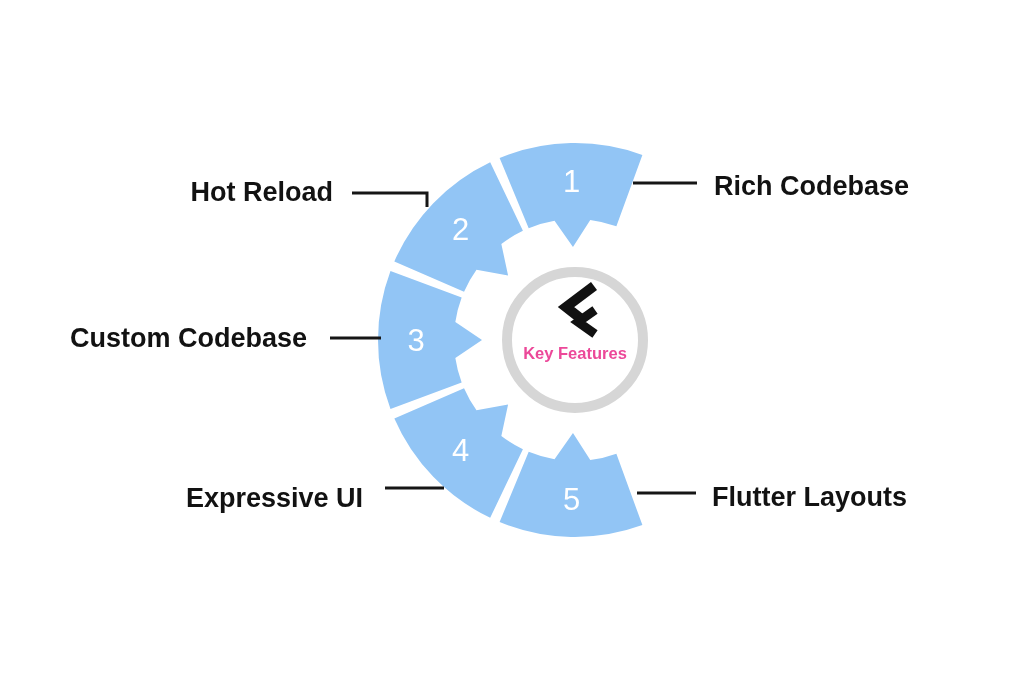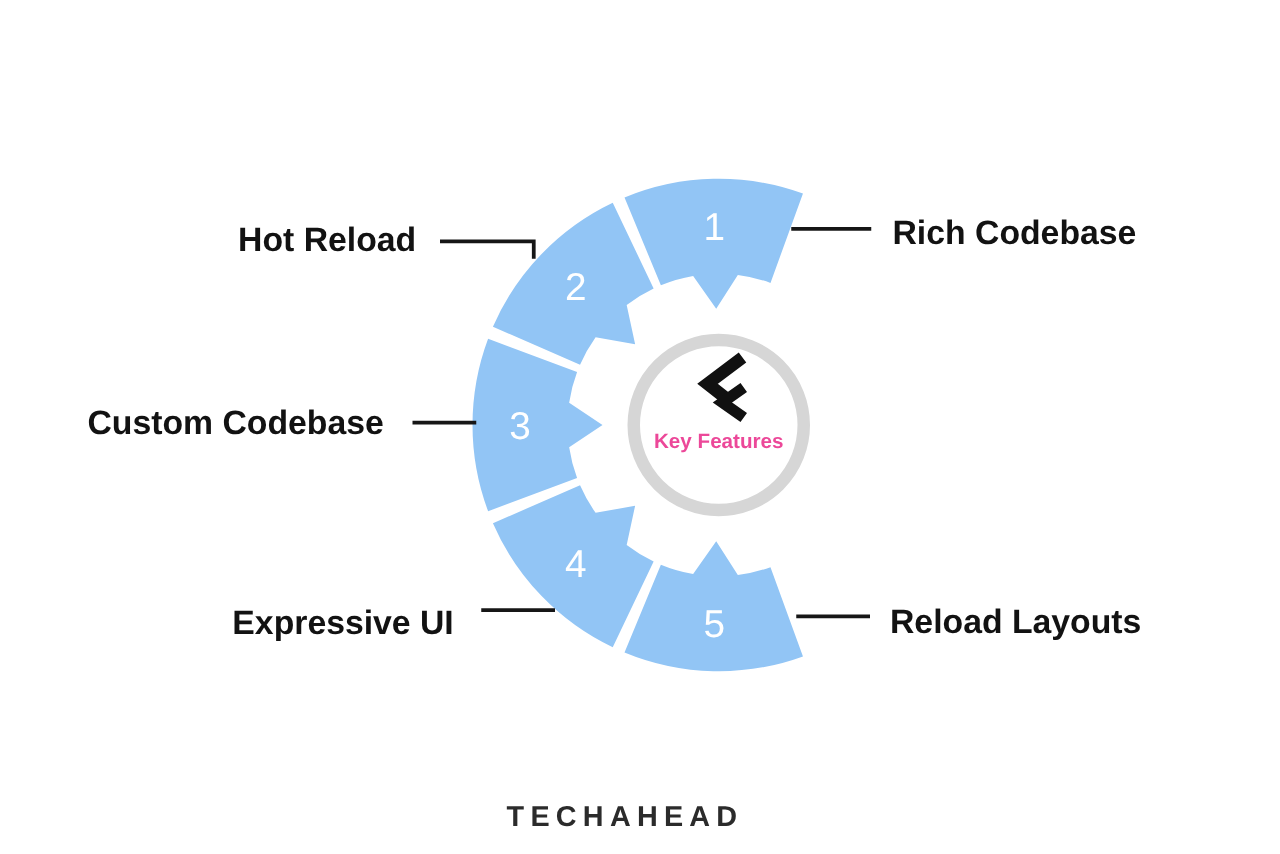--- a/index.html
+++ b/index.html
@@ -76,21 +76,20 @@
     <g id="flutter-logo" transform="translate(557,283)">
       <path id="flogo-top" d="M 37 3 L 9 24 L 23 35" fill="none" stroke-width="10" stroke-linejoin="miter" stroke="#111111"></path>
       <path id="flogo-bottom" d="M 38 27 L 21 39 L 38 51" fill="none" stroke-width="9" stroke-linejoin="miter" stroke="#111111"></path>
     </g>
   </svg>
 
   <div class="feature-label lbl-left lbl-hot">Hot Reload</div>
   <div class="feature-label lbl-left lbl-single">Custom Codebase</div>
   <div class="feature-label lbl-left lbl-expressive">Expressive UI</div>
   <div class="feature-label lbl-rich">Rich Codebase</div>
-  <div class="feature-label lbl-custom">Reload Layouts</div>
+  <div class="feature-label lbl-custom">Flutter Layouts</div>
 
   <div class="center-text">
     <span>Key Features</span>
   </div>
 
-  <div class="brand">TECHAHEAD</div>
 
 </div>
 
 </body></html>

